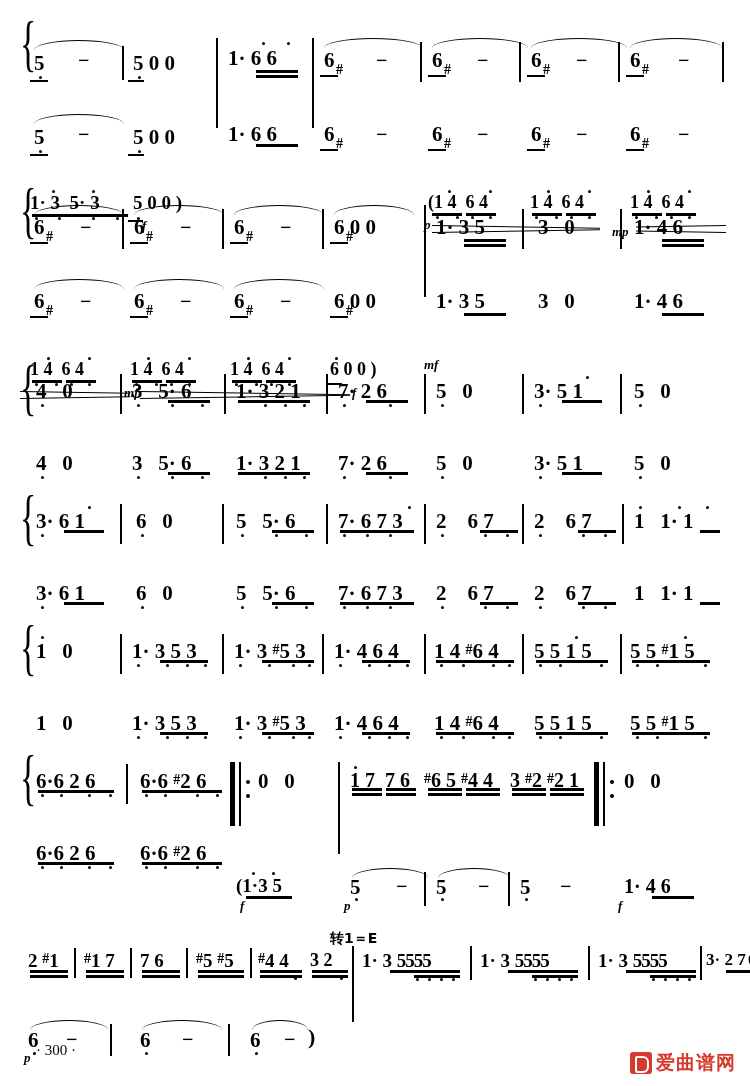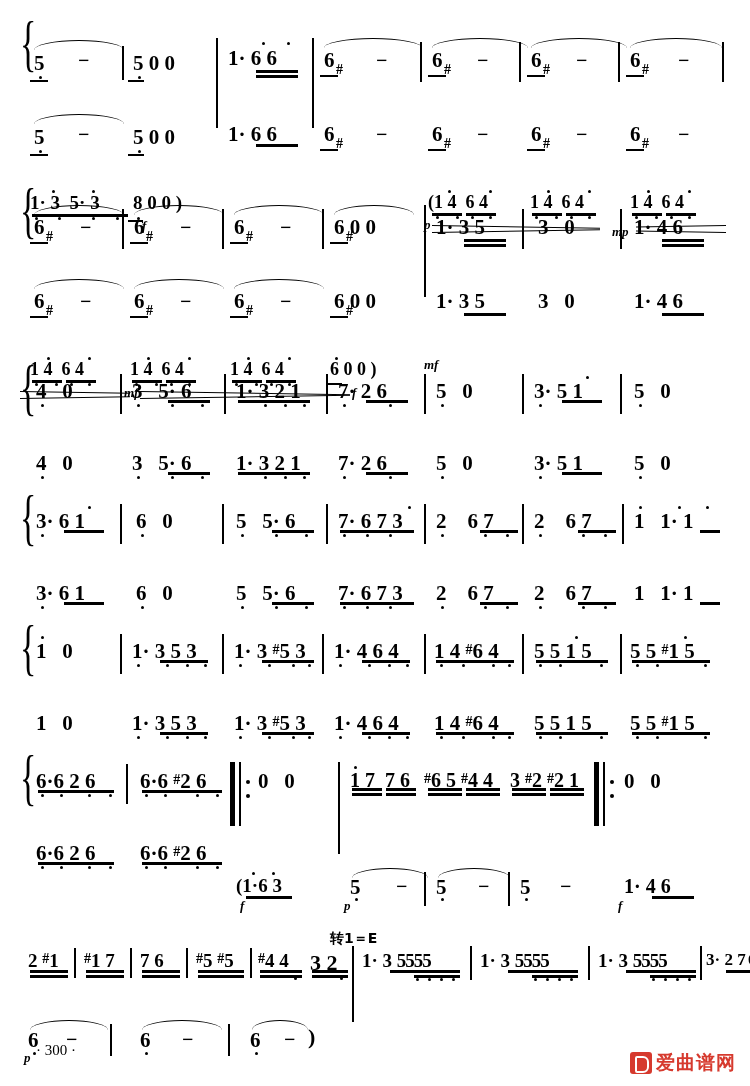--- a/index.html
+++ b/index.html
@@ -253,21 +253,21 @@
     <div class="staffrow" style="top:0;">
       <div class="cell" style="left:30px;top:106px;font-size:19px;">1· 3 &nbsp;5· 3</div>
       <div class="dotu" style="left:52px;top:104px;"></div>
       <div class="dotu" style="left:92px;top:104px;"></div>
       <div class="beam" style="left:32px;top:128px;width:58px;"></div>
       <div class="beam" style="left:88px;top:128px;width:40px;"></div>
       <div class="dotd" style="left:35px;top:131px;"></div>
       <div class="dotd" style="left:58px;top:131px;"></div>
       <div class="dotd" style="left:92px;top:131px;"></div>
       <div class="dotd" style="left:116px;top:131px;"></div>
-      <div class="cell" style="left:133px;top:106px;font-size:19px;">8 0 0 )</div>
+      <div class="cell" style="left:133px;top:106px;font-size:19px;">5 0 0 )</div>
       <div class="dotd" style="left:137px;top:131px;"></div>
       <div class="hline" style="left:128px;top:134px;width:15px;"></div>
       <div class="dyn" style="left:142px;top:132px;">f</div>
 
       <div class="cell" style="left:428px;top:106px;font-size:18px;">(1 4 &nbsp;6 4</div>
       <div class="dotu" style="left:448px;top:104px;"></div>
       <div class="dotu" style="left:489px;top:104px;"></div>
       <div class="beam" style="left:432px;top:127px;width:30px;"></div>
       <div class="beam" style="left:466px;top:127px;width:30px;"></div>
       <div class="dotd" style="left:436px;top:130px;"></div>
@@ -719,21 +719,21 @@
       <div class="dotd" style="left:88px;top:90px;"></div>
       <div class="dotd" style="left:109px;top:90px;"></div>
 
       <div class="cell" style="left:140px;top:65px;font-size:21px;">6·6 <span class="keysig" style="position:relative;left:0;top:-4px;">#</span>2 6</div>
       <div class="beam" style="left:142px;top:86px;width:80px;"></div>
       <div class="dotd" style="left:145px;top:90px;"></div>
       <div class="dotd" style="left:164px;top:90px;"></div>
       <div class="dotd" style="left:196px;top:90px;"></div>
       <div class="dotd" style="left:216px;top:90px;"></div>
 
-      <div class="cell" style="left:236px;top:99px;font-size:19px;">(1·6 3</div>
+      <div class="cell" style="left:236px;top:99px;font-size:19px;">(1·3 5</div>
       <div class="dotu" style="left:252px;top:96px;"></div>
       <div class="dotu" style="left:272px;top:96px;"></div>
       <div class="beam" style="left:246px;top:120px;width:46px;"></div>
       <div class="dyn" style="left:240px;top:122px;">f</div>
 
       <div class="cell" style="left:350px;top:99px;font-size:21px;">5</div>
       <div class="dotd" style="left:355px;top:122px;"></div>
       <div class="dash" style="left:396px;top:99px;">−</div>
       <div class="dyn" style="left:344px;top:122px;">p</div>
       <div class="barline" style="left:424px;top:96px;height:34px;"></div>
@@ -771,21 +771,21 @@
       <div class="beam" style="left:142px;top:55px;width:38px;"></div>
       <div class="barline" style="left:186px;top:28px;height:30px;"></div>
       <div class="cell" style="left:196px;top:30px;font-size:19px;"><span class="keysig" style="position:relative;top:-4px;">#</span>5 <span class="keysig" style="position:relative;top:-4px;">#</span>5</div>
       <div class="beam" style="left:198px;top:50px;width:46px;"></div>
       <div class="beam" style="left:198px;top:55px;width:46px;"></div>
       <div class="barline" style="left:250px;top:28px;height:30px;"></div>
       <div class="cell" style="left:258px;top:30px;font-size:19px;"><span class="keysig" style="position:relative;top:-4px;">#</span>4 4</div>
       <div class="beam" style="left:260px;top:50px;width:42px;"></div>
       <div class="beam" style="left:260px;top:55px;width:42px;"></div>
       <div class="dotd" style="left:294px;top:57px;"></div>
-      <div class="cell" style="left:310px;top:30px;font-size:22px;">3 2</div>
+      <div class="cell" style="left:310px;top:30px;font-size:18px;">3 2</div>
       <div class="beam" style="left:312px;top:50px;width:36px;"></div>
       <div class="beam" style="left:312px;top:55px;width:36px;"></div>
       <div class="dotd" style="left:340px;top:57px;"></div>
 
       <div class="barline" style="left:352px;top:26px;height:76px;"></div>
       <div class="cell" style="left:362px;top:30px;font-size:19px;">1· 3 <span style="letter-spacing:-1px;">5555</span></div>
       <div class="beam" style="left:390px;top:50px;width:70px;"></div>
       <div class="beam" style="left:414px;top:55px;width:46px;"></div>
       <div class="dotd" style="left:416px;top:58px;"></div>
       <div class="dotd" style="left:428px;top:58px;"></div>

